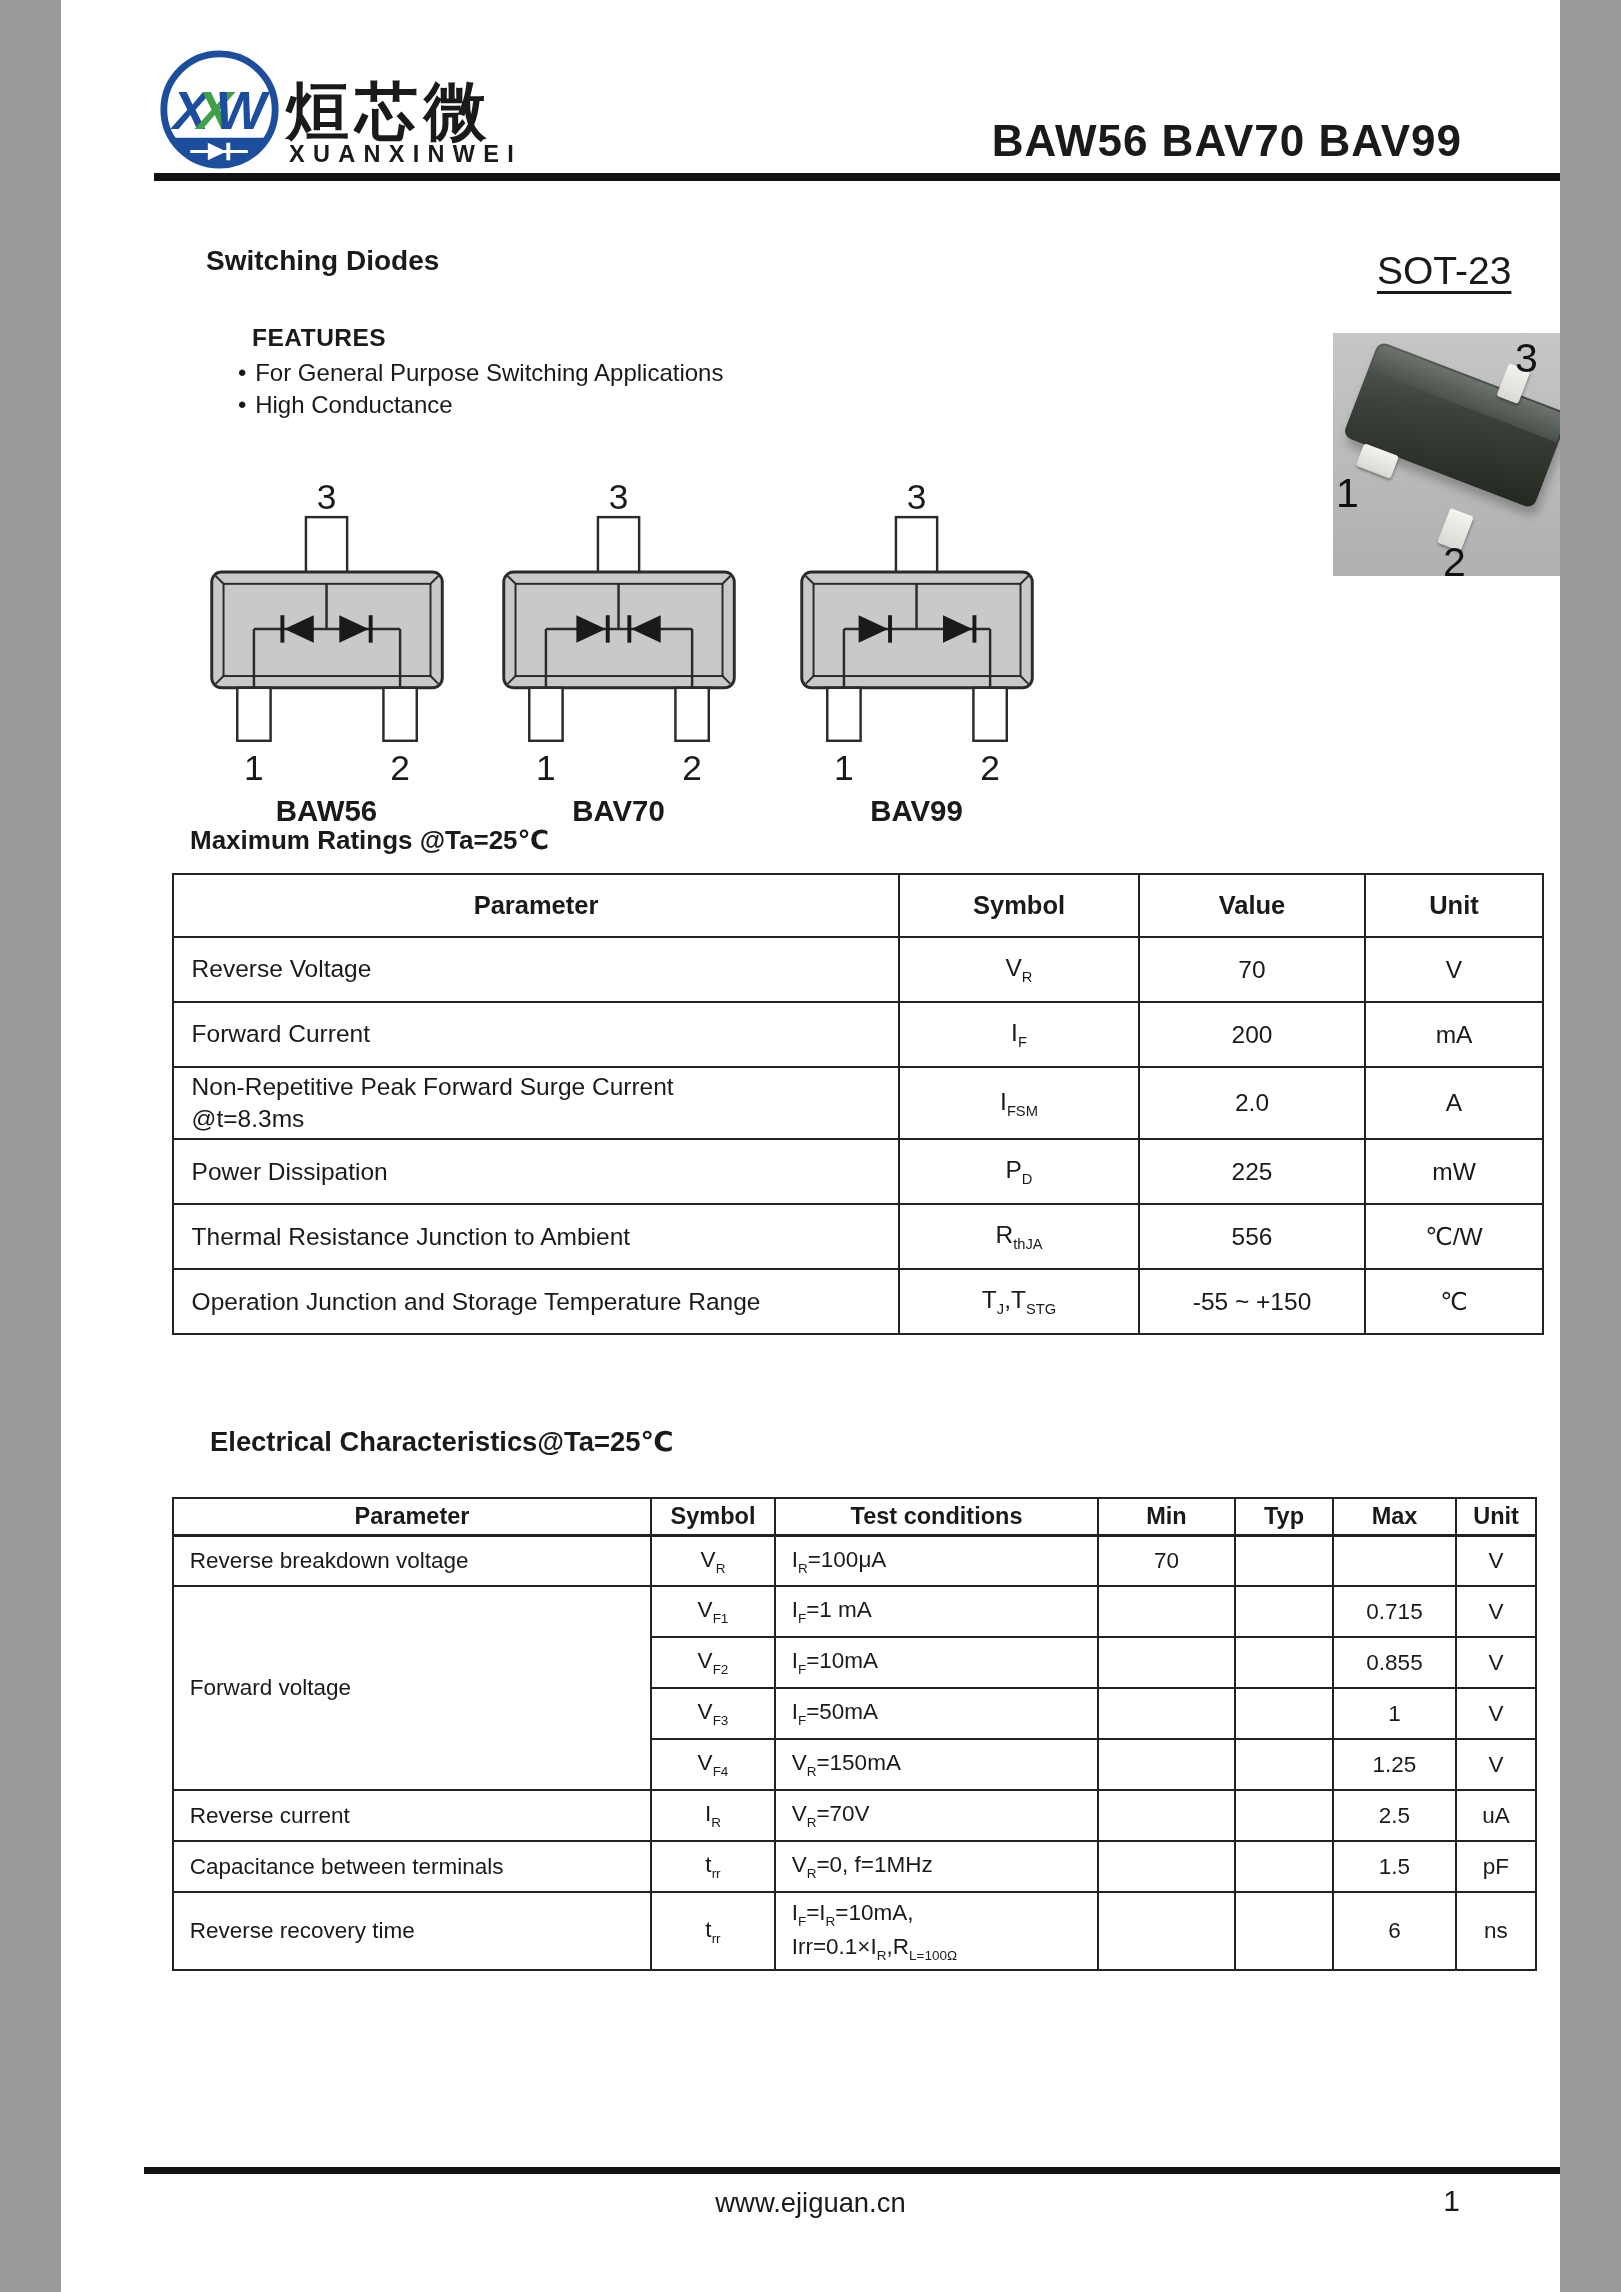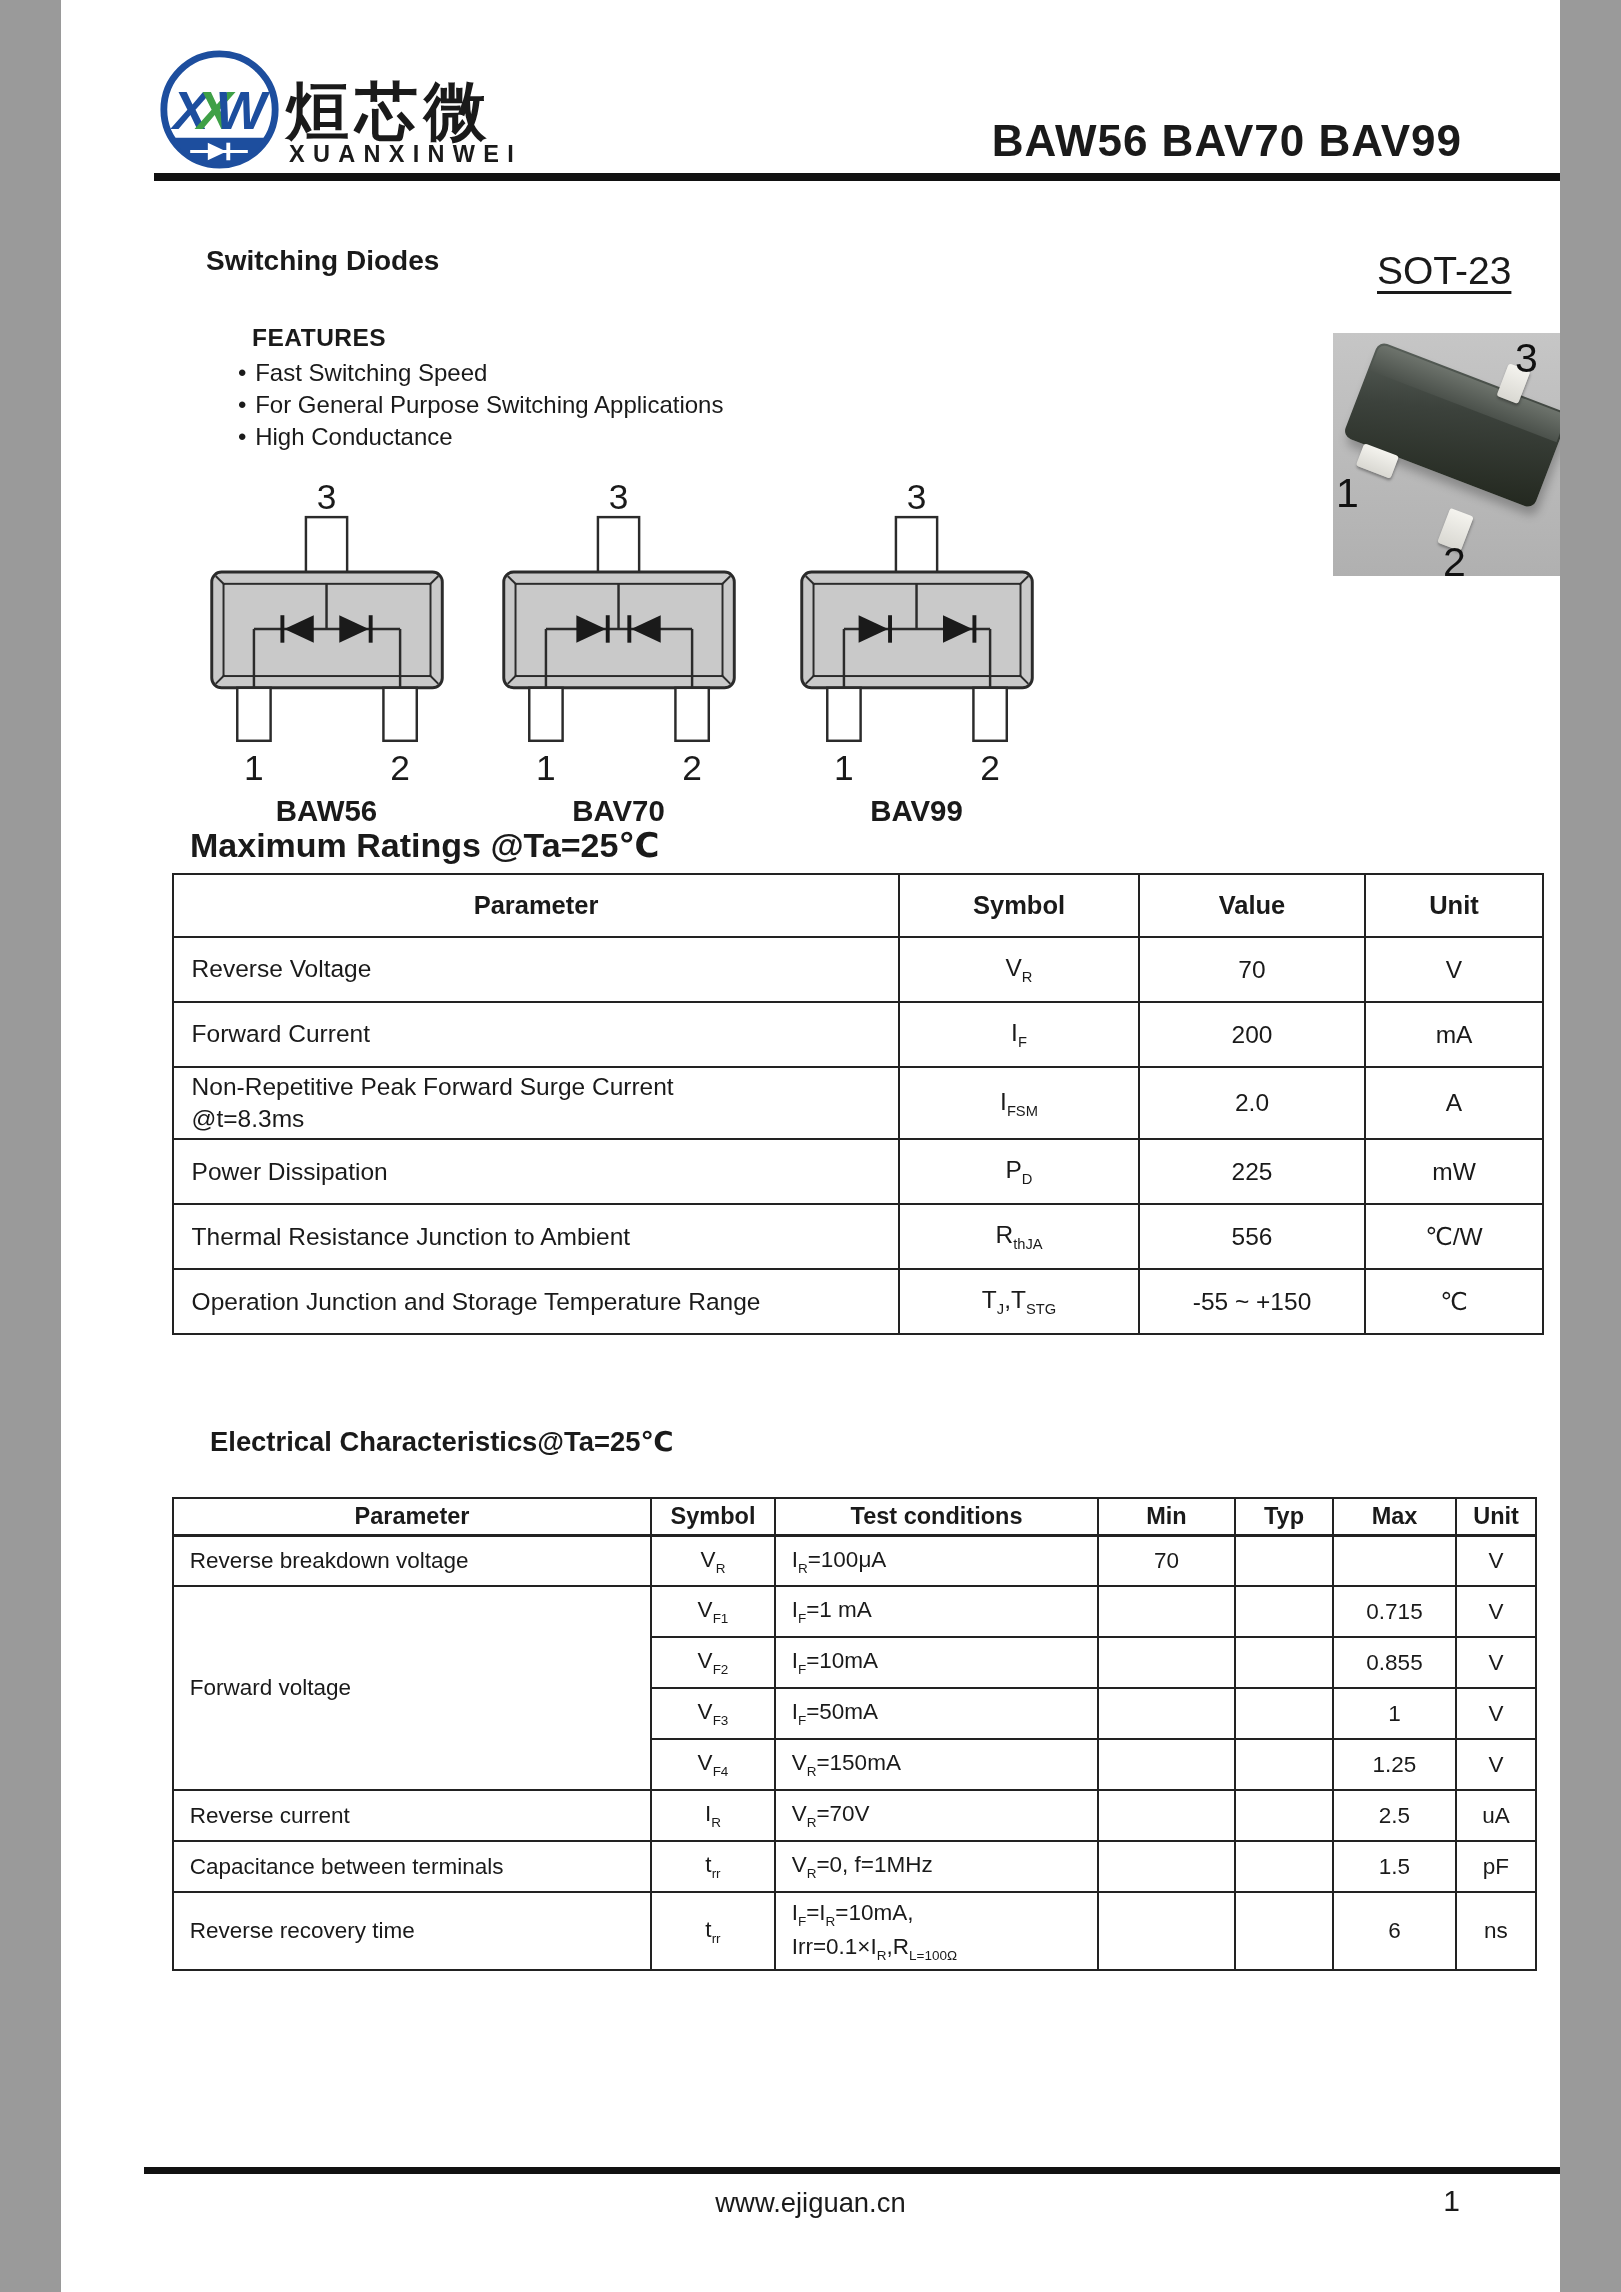--- a/index.html
+++ b/index.html
@@ -42,21 +42,21 @@
   .photo .leg2 { left:110px; top:178px; width:24.5px; height:37px; transform:rotate(21deg); }
   .photo .pin-label { position:absolute; font-size:41px; color:#111; }
   .photo .p3 { left:182px; top:2px; }
   .photo .p1 { left:2.9px;   top:137px; }
   .photo .p2 { left:110px; top:206px; }
 
   
   .diagram { position:absolute; top:472px; width:260px; height:361px; }
 
   
-  .mr-heading { position:absolute; left:129px; top:825px;  font-size:34px; font-weight:bold; }
+  .mr-heading { position:absolute; left:129px; top:825px;  font-size:26px; font-weight:bold; }
   .ec-heading { position:absolute; left:129px; top:1426px; font-size:27.4px; font-weight:bold;margin-left:20px; }
 
   
   table { border-collapse:collapse; table-layout:fixed; background:#fff; }
   th,td { border:2px solid #222; text-align:center; vertical-align:middle; padding:2.9px 5.9px; overflow:hidden; }
   table.mr { position:absolute; left:111px; top:873px;  width:1371px; border:2.9px solid #222; font-size:24.5px; }
   table.ec { position:absolute; left:111px; top:1497px; width:1364px; border:2.9px solid #222; font-size:22.5px; }
   .mr th { height:63px; font-size:25.5px; }
   .mr td { height:65px; }
   .ec thead th { height:37px; font-size:23.5px; border-bottom:3.9px solid #222; }
@@ -92,21 +92,20 @@
   <div class="logo-cjk">烜芯微</div>
   <div class="logo-latin">XUANXINWEI</div>
   <div class="doc-title">BAW56 BAV70 BAV99</div>
   <div class="hr rule-top"></div>
 
   <div class="subtitle">Switching Diodes</div>
   <div class="sot23">SOT-23</div>
 
   <div class="features-heading">FEATURES</div>
   <ul class="features-list">
-      <li><span class="bullet">•</span><span>Fast Switching Speed</span></li>
       <li><span class="bullet">•</span><span>For General Purpose Switching Applications</span></li>
       <li><span class="bullet">•</span><span>High Conductance</span></li>
     </ul>
 
   <div class="photo">
     <div class="chip-body">
         <div class="face"></div>
       </div>
     <div class="leg leg3"></div>
     <div class="leg leg1"></div>

